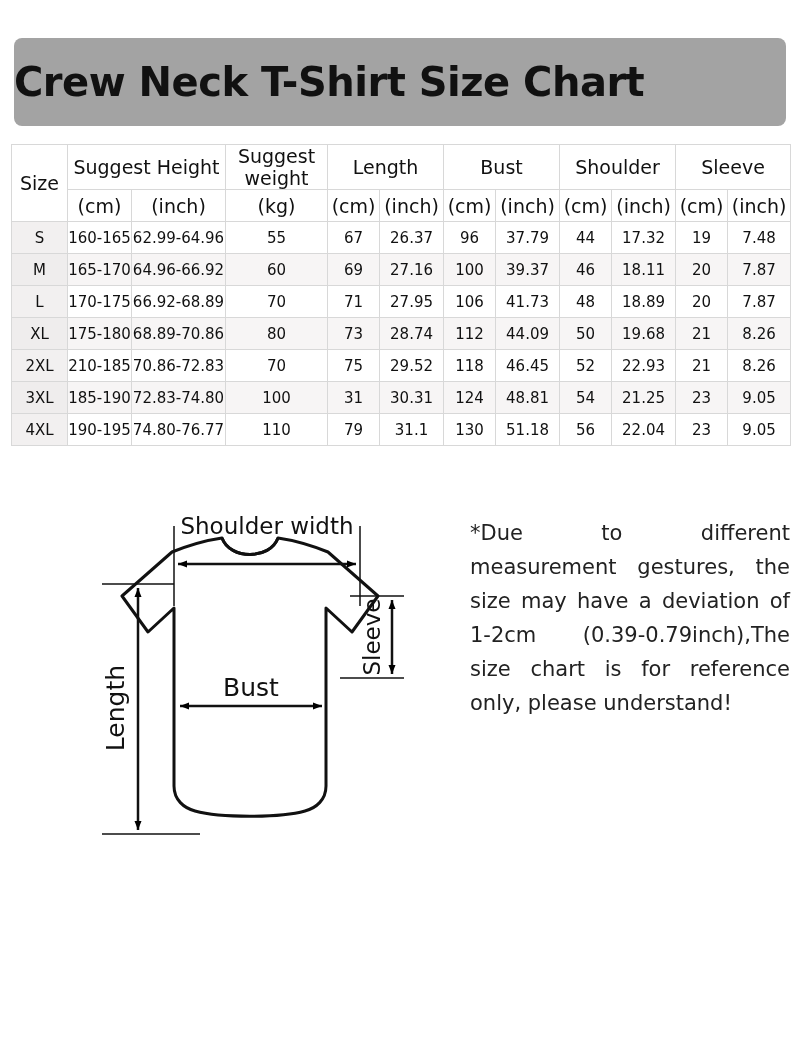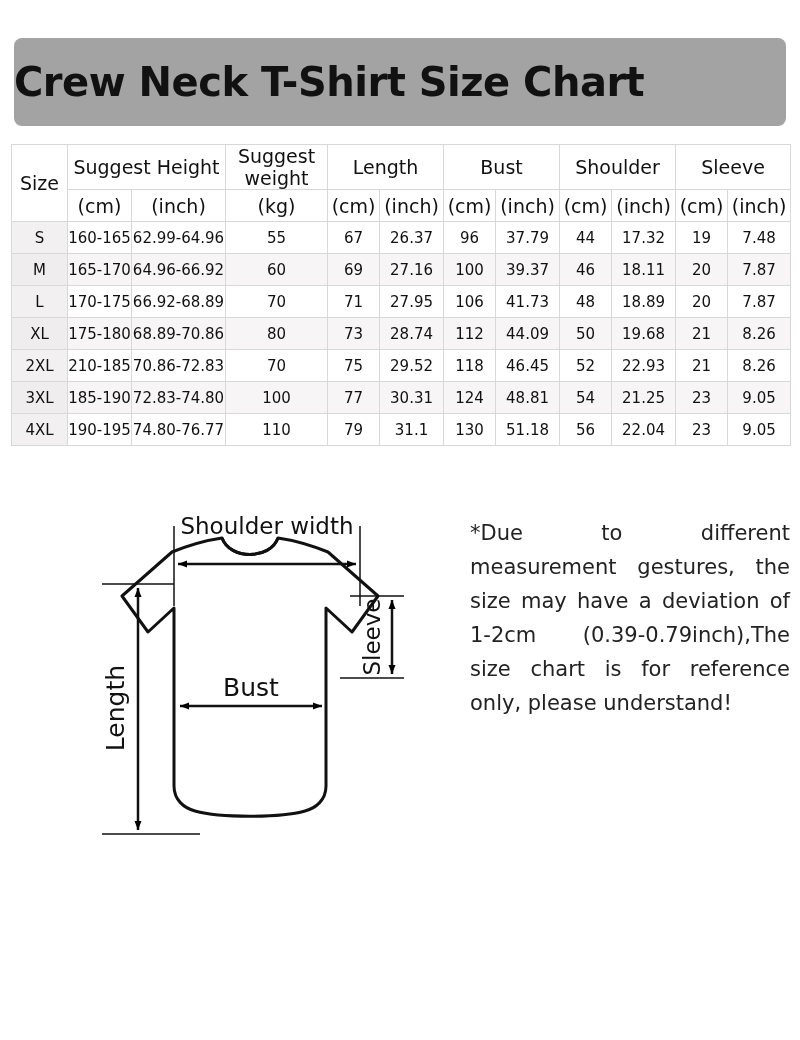--- a/index.html
+++ b/index.html
@@ -213,21 +213,21 @@
         <td>52</td>
         <td class="inch">22.93</td>
         <td>21</td>
         <td class="inch">8.26</td>
       </tr>
       <tr class="alt">
         <td class="size-cell">3XL</td>
         <td>185-190</td>
         <td class="inch">72.83-74.80</td>
         <td>100</td>
-        <td>77</td>
+        <td>31</td>
         <td class="inch">30.31</td>
         <td>124</td>
         <td class="inch">48.81</td>
         <td>54</td>
         <td class="inch">21.25</td>
         <td>23</td>
         <td class="inch">9.05</td>
       </tr>
       <tr>
         <td class="size-cell">4XL</td>

